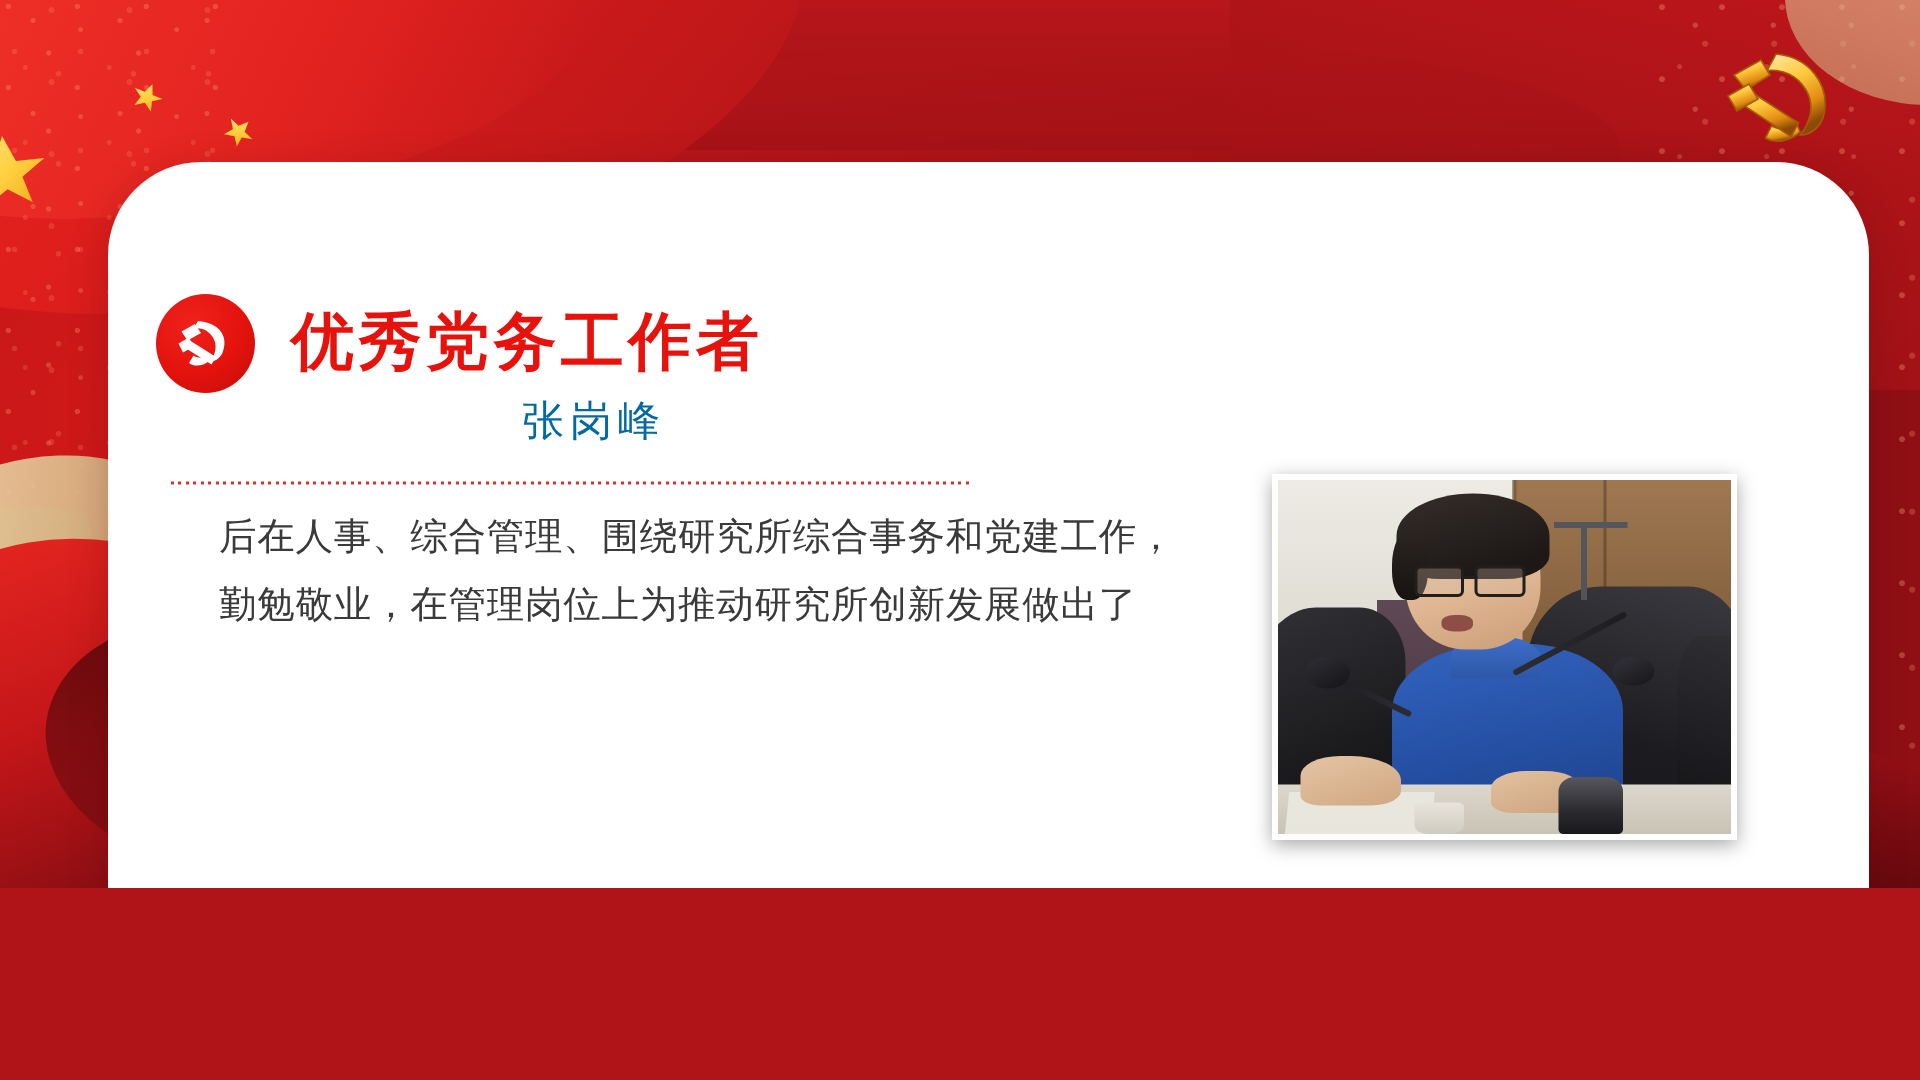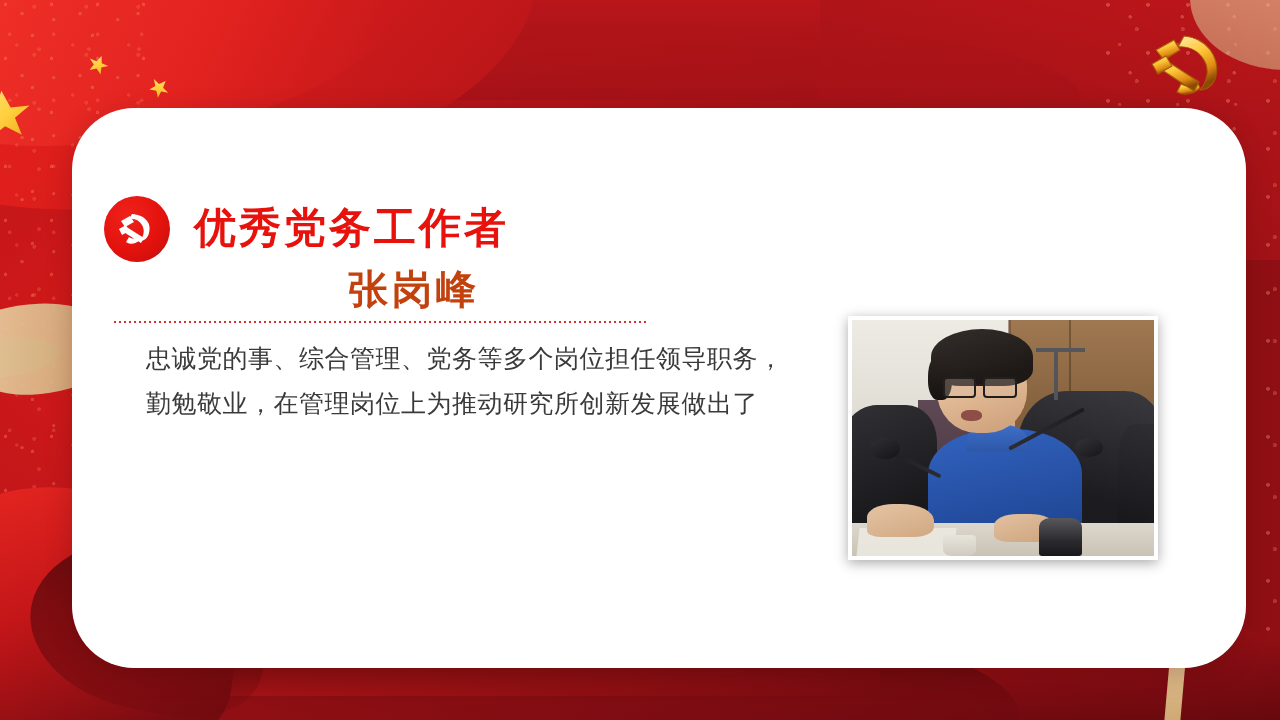--- a/index.html
+++ b/index.html
@@ -5,21 +5,21 @@
   * { margin:0; padding:0; box-sizing:border-box; }
   html,body { width:1280px; height:720px; overflow:hidden; }
   body {
     font-family:"Liberation Sans","DejaVu Sans",sans-serif;
     background:#b01419;
   }
 
   
   .slide {
     position:relative;
-    width:1280px; height:720px;
+    width:1280px; height:592px;
     overflow:hidden;
     background:
       radial-gradient(ellipse 900px 520px at 16% 46%, #d81a18 0%, #c1161a 42%, #a81317 75%, #8f0f14 100%),
       linear-gradient(180deg,#b01419 0%,#a81317 100%);
   }
 
   
   .bg-layer { position:absolute; pointer-events:none; }
 
   .silk-top-band {
@@ -166,24 +166,24 @@
     font-family:"Liberation Serif","DejaVu Serif",serif;
     font-weight:700;
     font-size:42px;
     letter-spacing:3px;
     color:#e8120c;
     white-space:nowrap;
   }
   .name {
     position:absolute; left:276px; top:154px;
     font-family:"Liberation Serif","DejaVu Serif",serif;
-    font-weight:700;
-    font-size:40px;
+    font-weight:400;
+    font-size:28px;
     letter-spacing:4px;
-    color:#c2410c;
+    color:#0369a1;
     white-space:nowrap;
   }
 
   .divider {
     position:absolute; left:42px; top:213px;
     width:532px; height:2px;
     background-image:repeating-linear-gradient(
       to right,#d9322c 0 2px, rgba(255,255,255,0) 2px 5px);
   }
 
@@ -390,21 +390,21 @@
         </svg>
       </div>
 
       <div class="title">优秀党务工作者</div>
 
       <div class="name">张岗峰</div>
 
       <div class="divider"></div>
 
       <div class="body-text">
-        <div class="body-line">忠诚党的事、综合管理、党务等多个岗位担任领导职务，</div>
+        <div class="body-line">后在人事、综合管理、围绕研究所综合事务和党建工作，</div>
         <div class="body-line">勤勉敬业，在管理岗位上为推动研究所创新发展做出了</div>
       </div>
 
       <div class="photo">
         <div class="photo-scene">
           <div class="ph ph-wall-l"></div>
           <div class="ph ph-wall-r"></div>
           <div class="ph ph-wall-seam"></div>
           <div class="ph ph-wall-panel2"></div>
 

